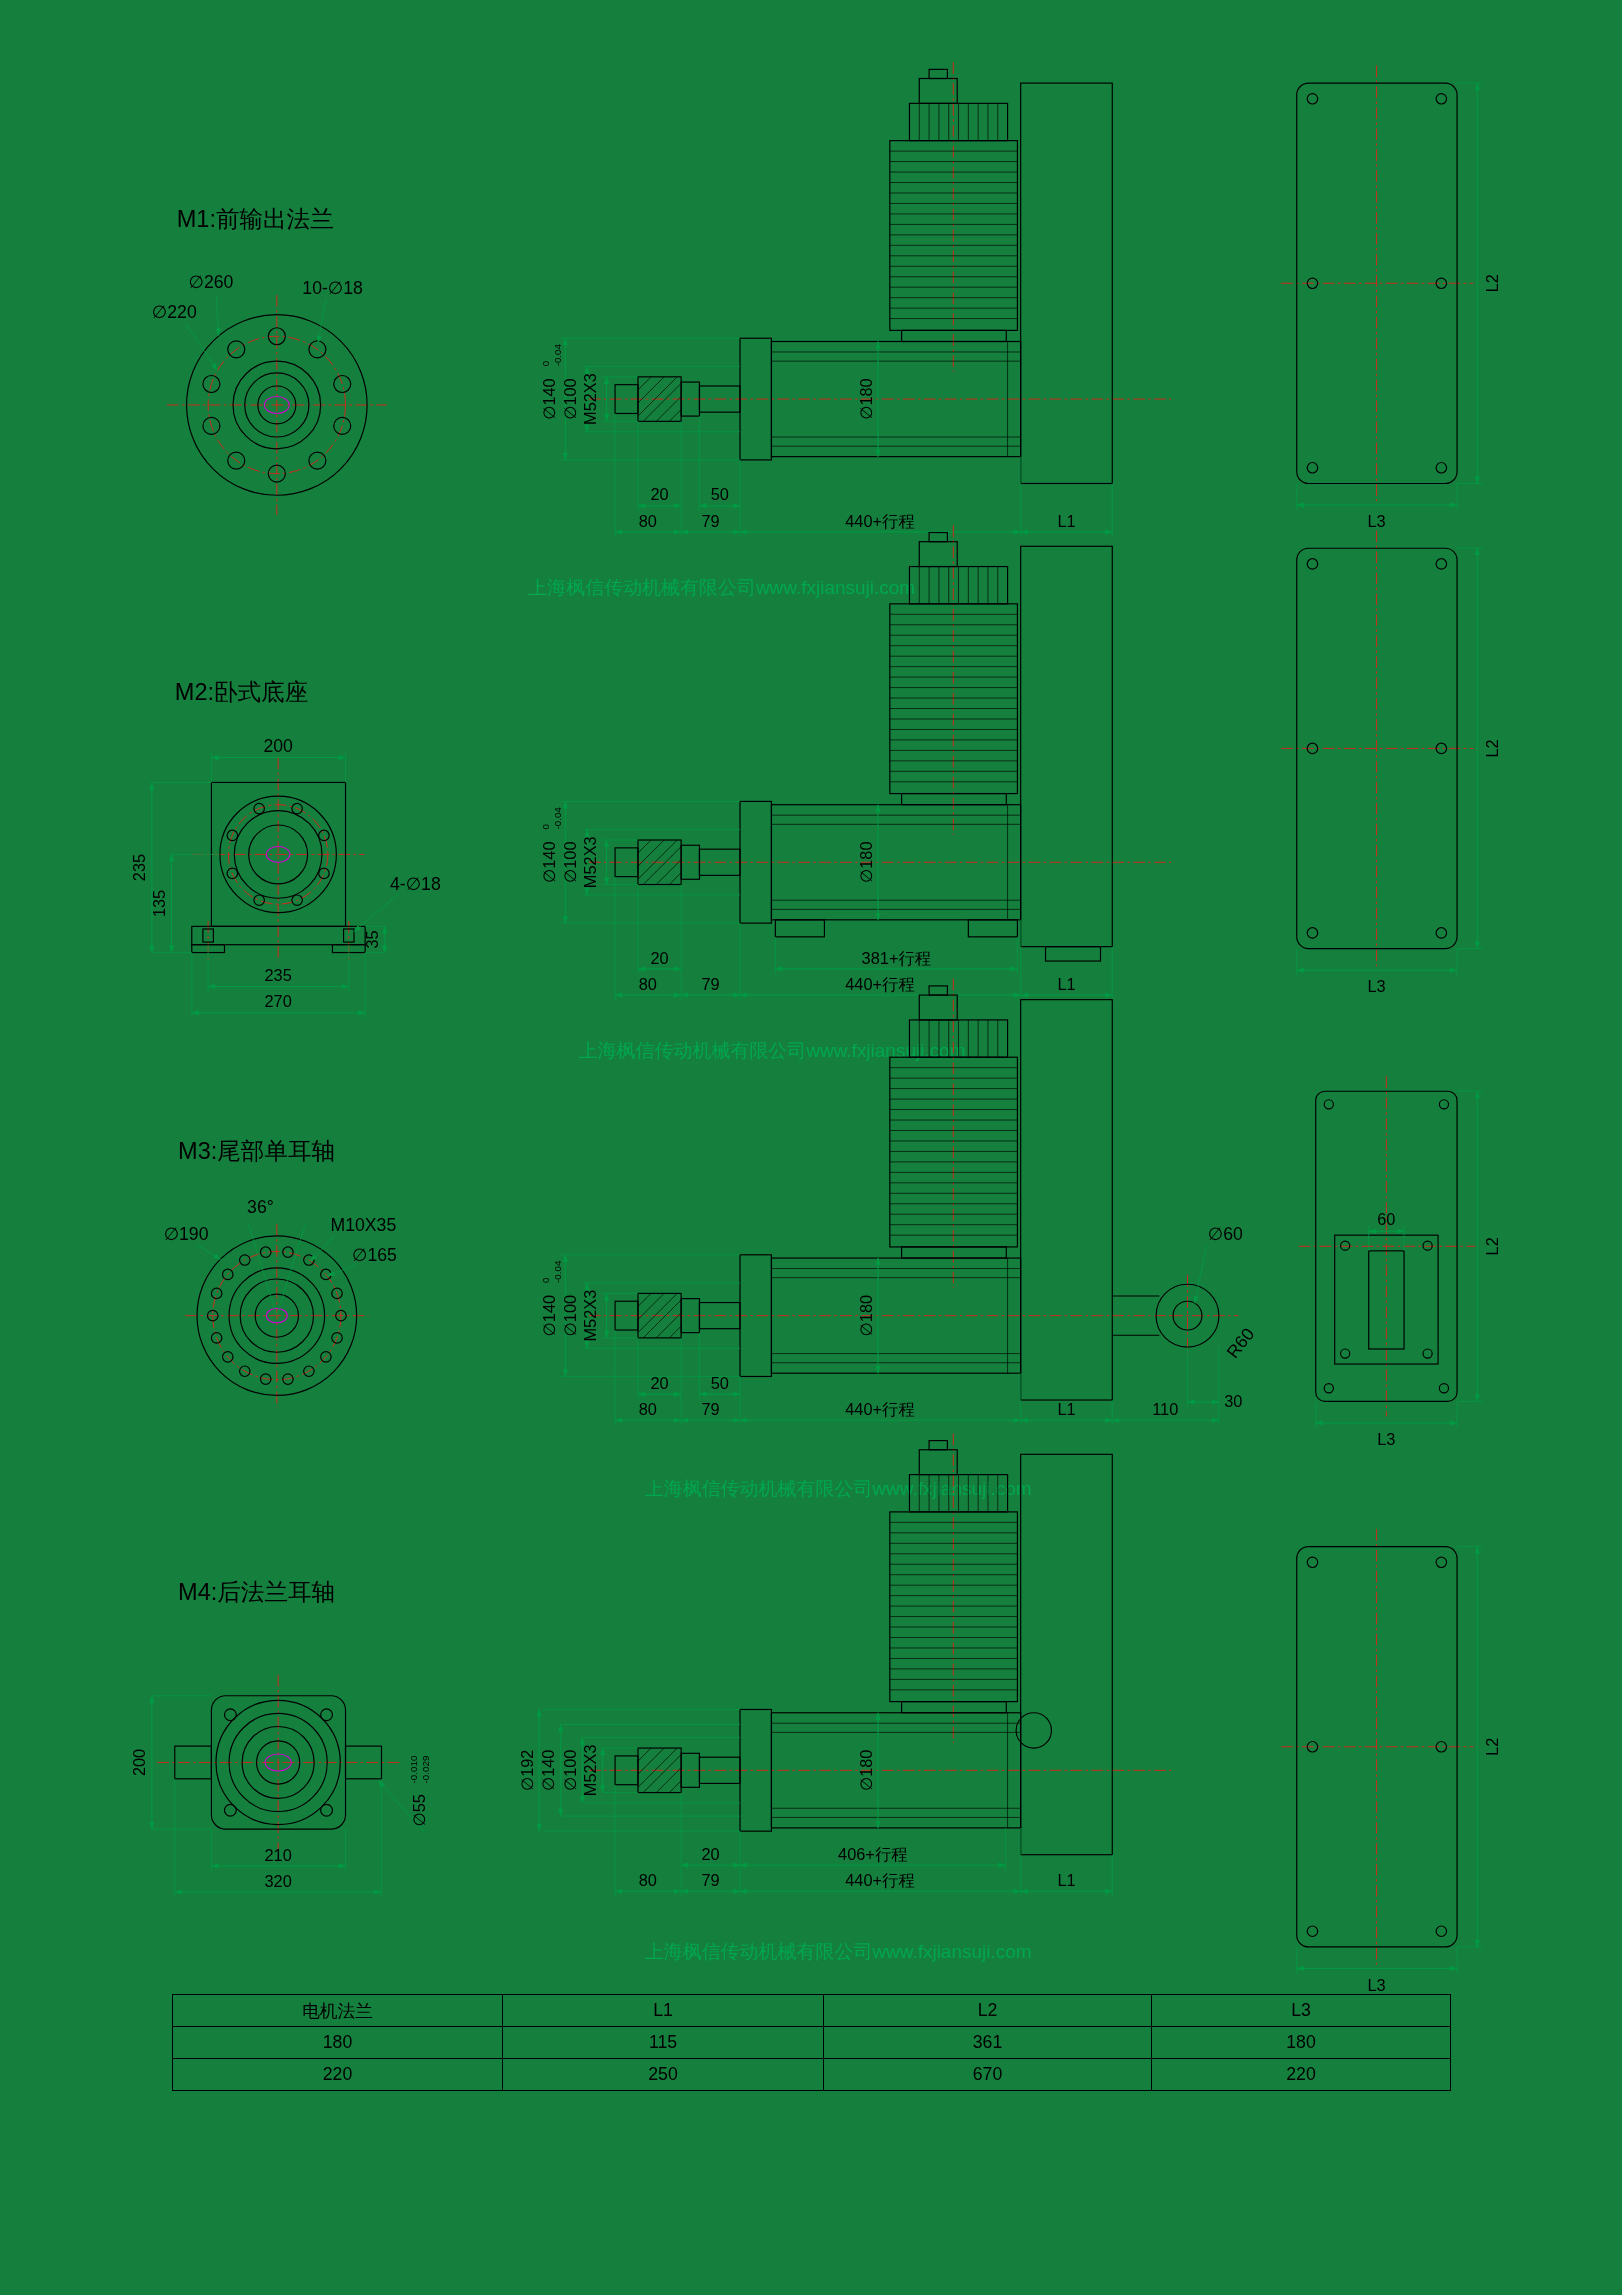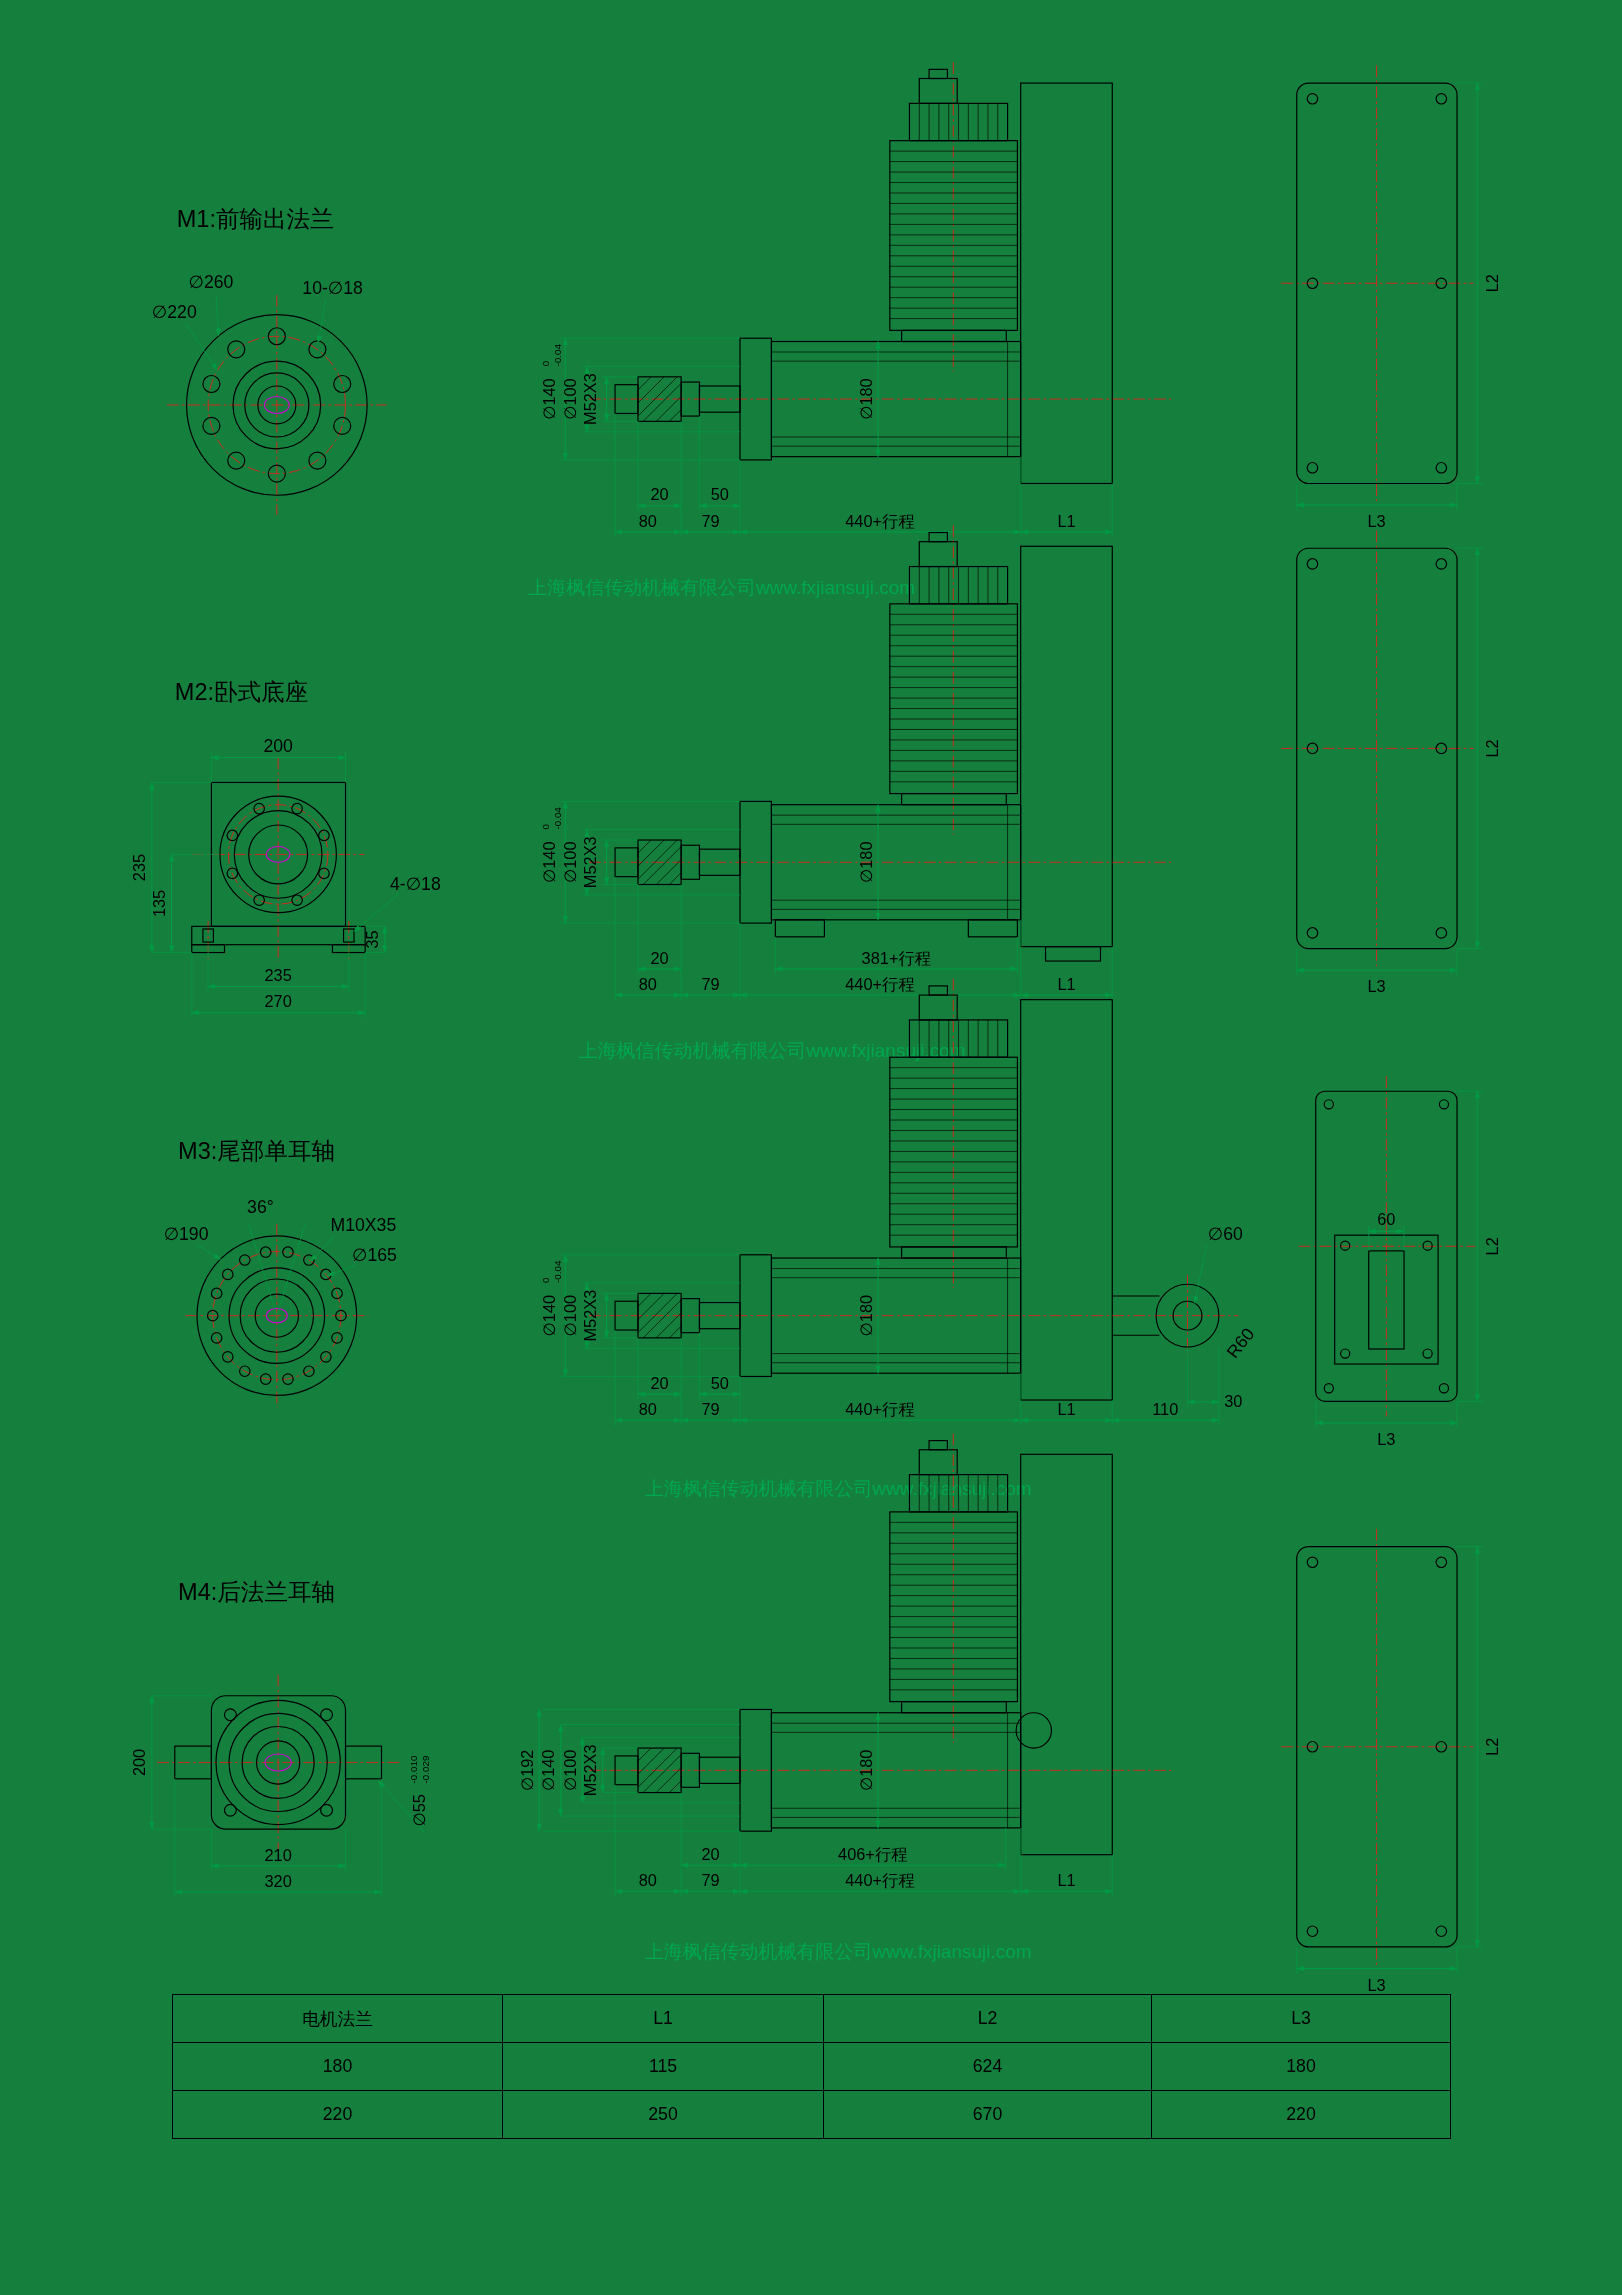--- a/index.html
+++ b/index.html
@@ -15,21 +15,21 @@
   .thin { stroke:#000; stroke-width:1; fill:none; }
   .dim  { stroke:#009a44; stroke-width:1.6; fill:none; }
   .ext  { stroke:#009a44; stroke-width:1.1; fill:none; }
   .cl   { stroke:#ff1414; stroke-width:1.2; fill:none; stroke-dasharray:18 5 4 5; }
   .mag  { stroke:#d400d4; stroke-width:1.6; fill:none; }
   .table-wrap { position:absolute; left:172px; top:1994px; width:1278px; }
   table { border-collapse:collapse; width:100%; table-layout:fixed;
           font-family:"Liberation Sans", sans-serif; font-size:17.7px; color:#000;
           border:1.6px solid #000; }
   td,th { border:1px solid #000; height:31px; text-align:center; vertical-align:middle;
-          font-weight:normal; padding:8px; }
+          font-weight:normal; padding:0; }
 </style>
 </head>
 <body>
 
 <div class="page">
 <svg width="1622" height="2295" viewBox="0 0 2479 3508">
   <defs>
     <marker id="ar" viewBox="0 0 12 8" markerWidth="12" markerHeight="8" refX="11" refY="4" orient="auto-start-reverse" markerUnits="userSpaceOnUse">
       <path d="M0 0L12 4L0 8z" fill="#009a44"></path>
     </marker>
@@ -408,21 +408,21 @@
         <th>电机法兰</th>
         <th>L1</th>
         <th>L2</th>
         <th>L3</th>
       </tr>
     </thead>
     <tbody>
       <tr>
         <td>180</td>
         <td>115</td>
-        <td>624</td>
+        <td>361</td>
         <td>180</td>
       </tr>
       <tr>
         <td>220</td>
         <td>250</td>
         <td>670</td>
         <td>220</td>
       </tr>
     </tbody>
   </table>

